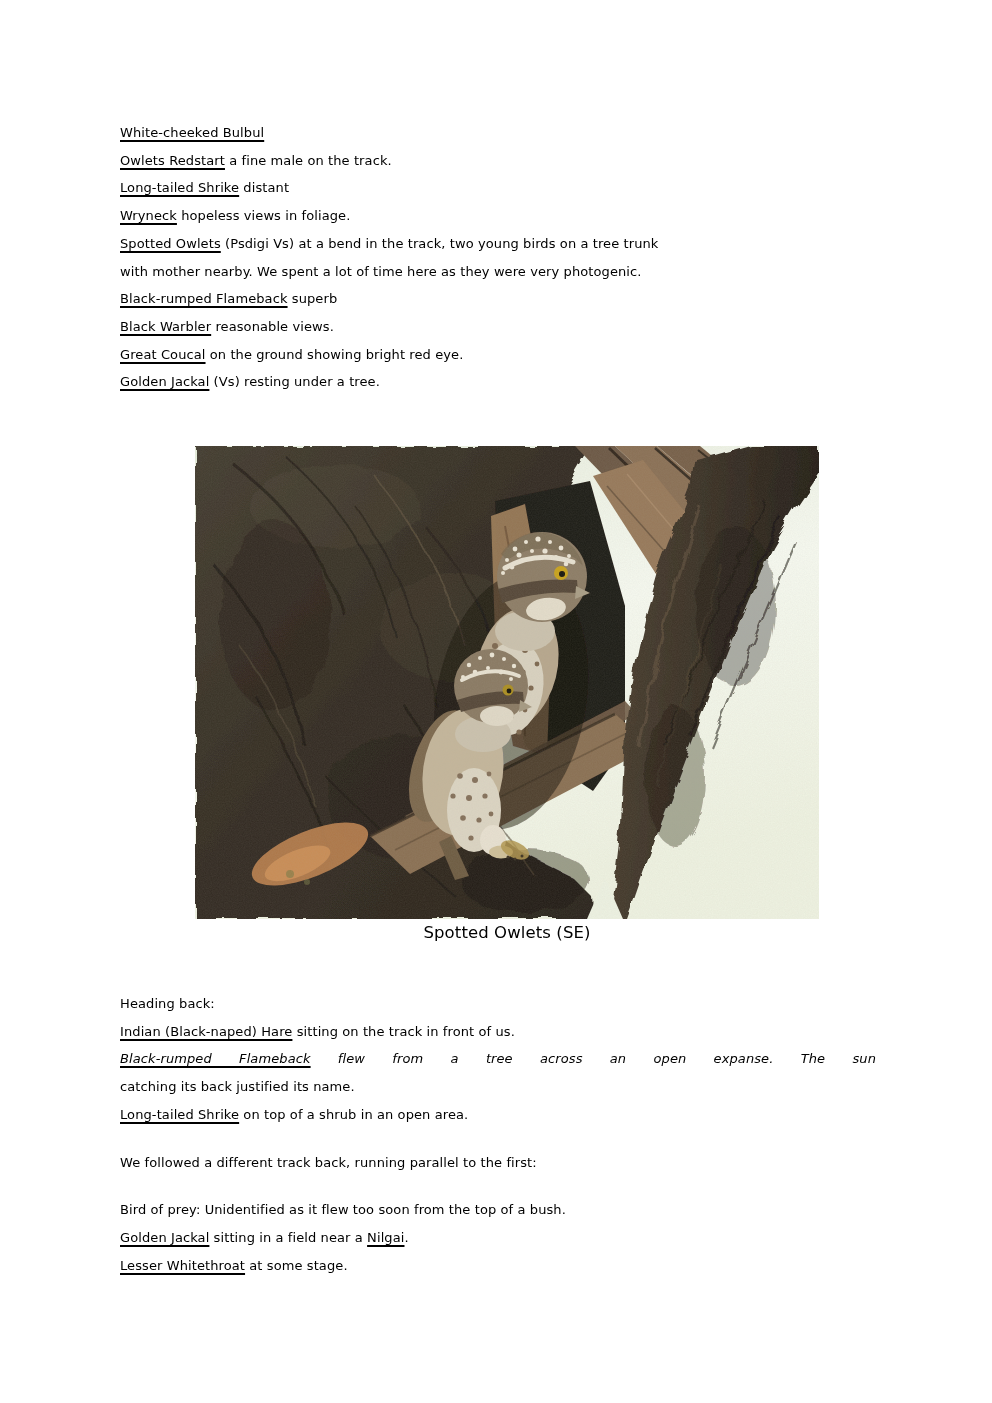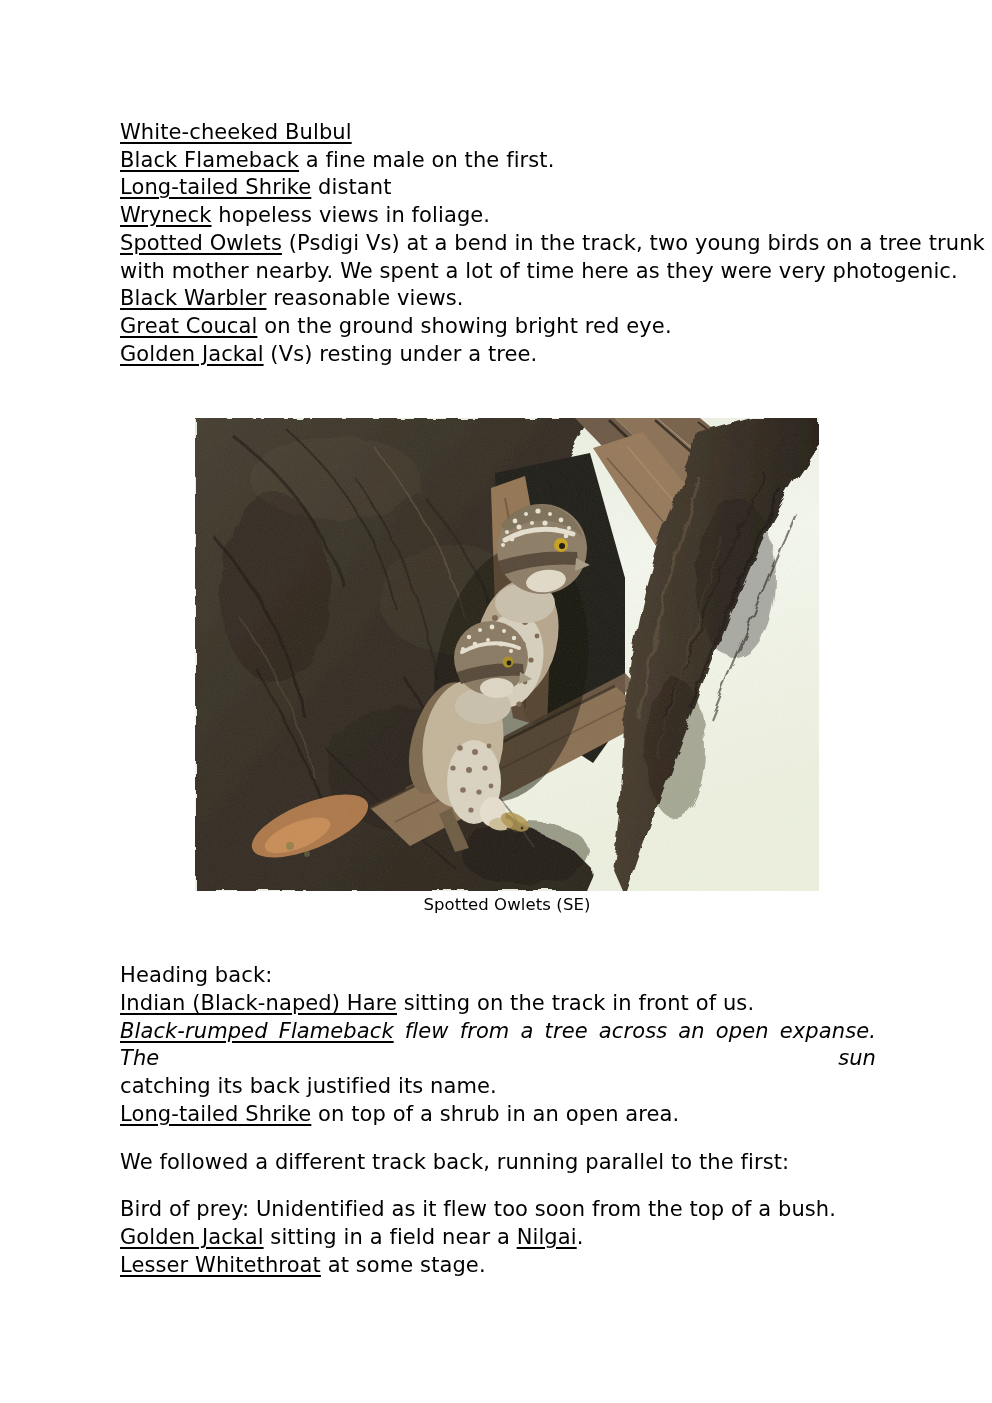--- a/index.html
+++ b/index.html
@@ -12,21 +12,21 @@
     font-family: "DejaVu Sans", "Liberation Sans", sans-serif;
     color: #000000;
   }
   .content {
     position: absolute;
     left: 120px;
     top: 119px;
     width: 756px;
   }
   .line {
-    font-size: 21px;
+    font-size: 13px;
     line-height: 27.7px;
     white-space: nowrap;
     letter-spacing: 0.1px;
   }
   .line.justify {
     white-space: normal;
     text-align: justify;
     text-align-last: justify;
     font-style: italic;
   }
@@ -51,25 +51,26 @@
   .second-block { margin-top: 32px; }
 </style>
 </head>
 <body>
 
 <div class="page">
   <div class="content">
 
     <div class="lines-block">
         <div class="line"><span class="u">White-cheeked Bulbul</span></div>
-        <div class="line"><span class="u">Black Flameback</span><span> a fine male on the first.</span></div>
+        <div class="line"><span class="u">Owlets Redstart</span><span> a fine male on the track.</span></div>
         <div class="line"><span class="u">Long-tailed Shrike</span><span> distant</span></div>
         <div class="line"><span class="u">Wryneck</span><span> hopeless views in foliage.</span></div>
         <div class="line"><span class="u">Spotted Owlets</span><span> (Psdigi Vs) at a bend in the track, two young birds on a tree trunk</span></div>
         <div class="line"><span>with mother nearby. We spent a lot of time here as they were very photogenic.</span></div>
+        <div class="line"><span class="u">Black-rumped Flameback</span><span> superb</span></div>
         <div class="line"><span class="u">Black Warbler</span><span> reasonable views.</span></div>
         <div class="line"><span class="u">Great Coucal</span><span> on the ground showing bright red eye.</span></div>
         <div class="line"><span class="u">Golden Jackal</span><span> (Vs) resting under a tree.</span></div>
       </div>
 
     <figure class="owl-figure">
       <svg width="624" height="473" viewBox="0 0 624 473" role="img">
         <defs>
           <linearGradient id="bgGrad" x1="0" y1="0" x2="0.35" y2="1">
             <stop offset="0" stop-color="#e7eedd"></stop>

